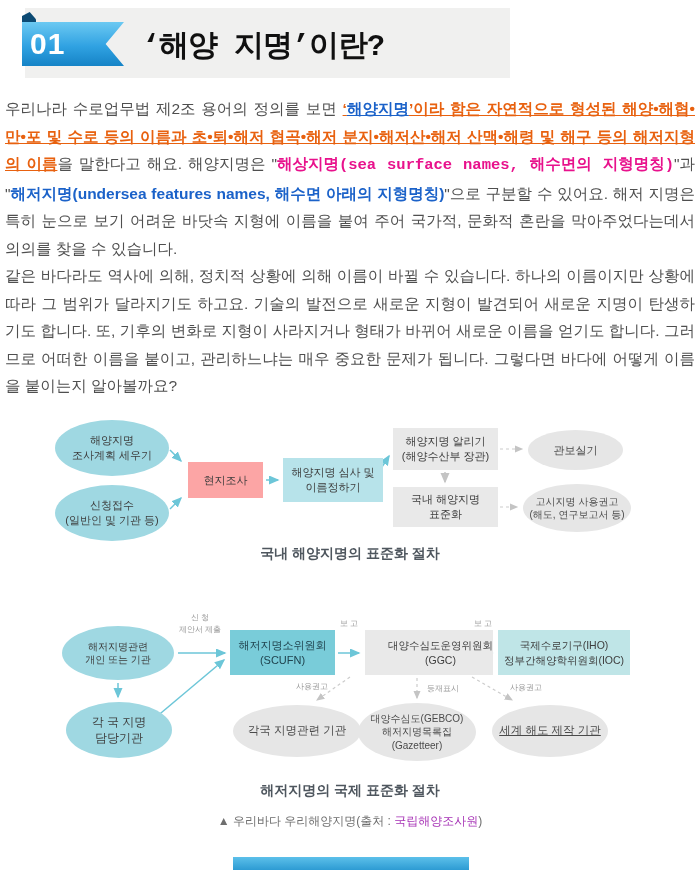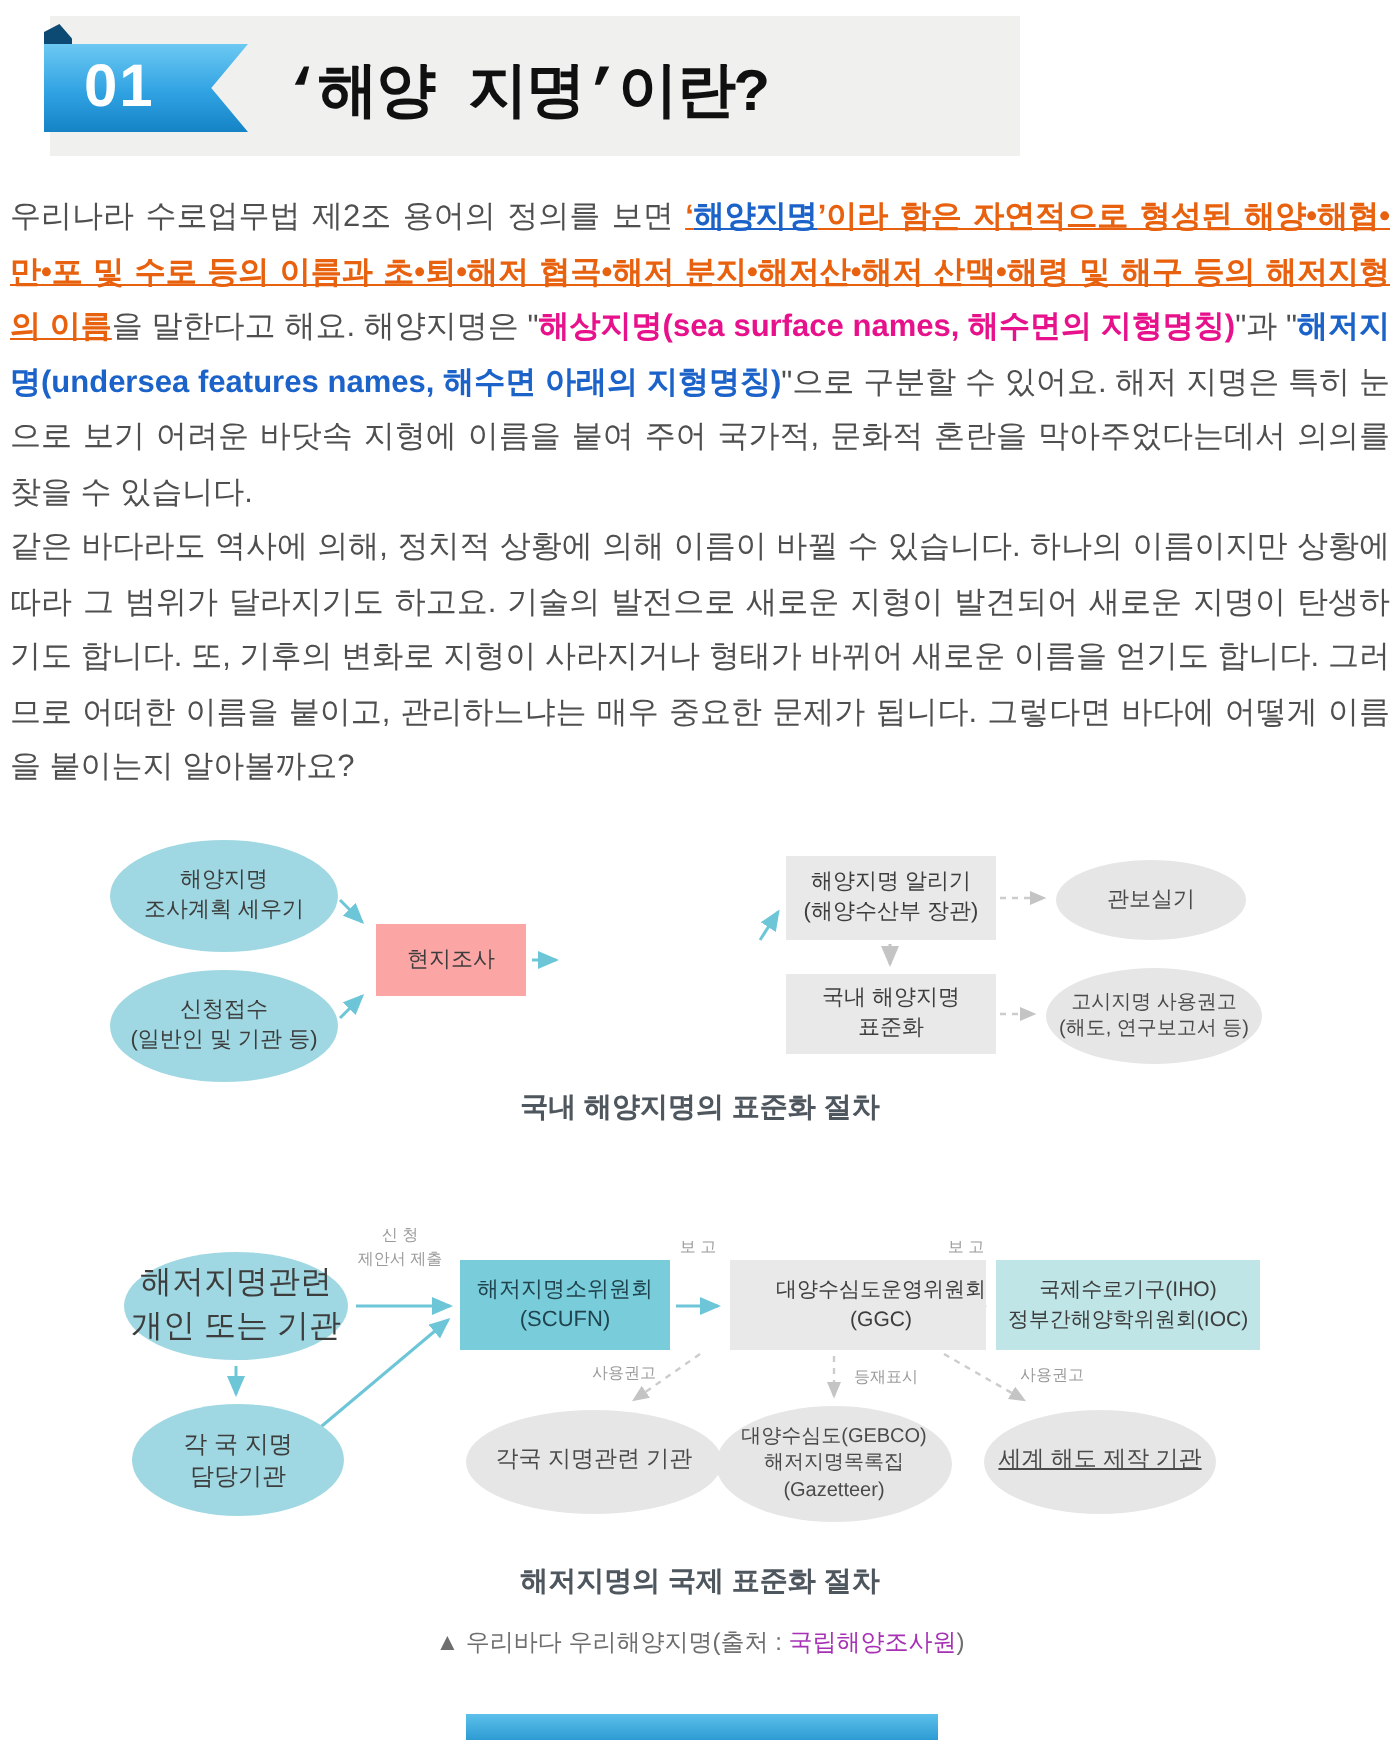--- a/index.html
+++ b/index.html
@@ -8,31 +8,31 @@
     font-family:"Liberation Sans","DejaVu Sans",sans-serif;overflow:hidden;
   }
   
   .header-bar{position:absolute;left:25px;top:8px;width:485px;height:70px;background:#f0f0ef;}
   .ribbon-fold{position:absolute;left:22px;top:12px;width:14px;height:16px;background:#0c4a73;
     clip-path:polygon(0 100%,0 25%,55% 0,100% 45%,100% 100%);z-index:1;}
   .ribbon{position:absolute;left:22px;top:22px;width:102px;height:44px;z-index:2;
     background:linear-gradient(180deg,#6cc9f2 0%,#30a2e2 55%,#1583c6 100%);
     clip-path:polygon(0 0,100% 0,82% 50%,100% 100%,0 100%);
     display:flex;align-items:center;}
-  .ribbon .num{color:#ffffff;font-size:30px;font-weight:bold;padding-left:20px;letter-spacing:1px;}
+  .ribbon .num{color:#ffffff;font-size:30px;font-weight:bold;padding-left:8px;letter-spacing:1px;}
   .page-title{position:absolute;left:142px;top:25px;font-size:30px;font-weight:bold;color:#101010;
     letter-spacing:-1px;z-index:2;font-family:Liberation Mono, monospace;}
   
   .article{position:absolute;left:5px;top:95px;width:690px;
     font-size:15.5px;line-height:27.5px;color:#4f4f4f;text-align:justify;word-break:break-all;}
   .article p{margin:0;}
   .run-orange{color:#e8610f;font-weight:bold;text-decoration:underline;}
   .run-blue-u{color:#1b62c9;font-weight:bold;text-decoration:underline;}
   .run-blue{color:#1b62c9;font-weight:bold;}
-  .run-magenta{color:#e8118c;font-weight:bold;}
+  .run-magenta{color:#e8118c;font-weight:bold;font-family:Liberation Mono, monospace;}
   
   .diagram{position:absolute;left:0;width:700px;}
   #diagram1{top:412px;height:130px;}
   #diagram2{top:610px;height:170px;}
   .diagram svg{position:absolute;left:0;top:0;}
   .node{position:absolute;display:flex;align-items:center;justify-content:center;text-align:center;
     white-space:pre-line;font-size:11px;line-height:1.35;color:#3d3d3d;font-weight:500;}
   .ellipse{border-radius:50%;}
   .c-cyan{background:#9fd8e2;}
   .c-cyanlight{background:#fca5a5;}
@@ -85,20 +85,22 @@
     <path d="M380,58 L389,44" stroke="#6cc6d8" stroke-width="1.5" fill="none" marker-end="url(#mc1)"></path>
     <path d="M500,37 L522,37" stroke="#cccccc" stroke-width="1.2" stroke-dasharray="3,3" fill="none" marker-end="url(#mg1)"></path>
     <path d="M445,60 L445,70" stroke="#c4c4c4" stroke-width="1.5" fill="none" marker-end="url(#mg1)"></path>
     <path d="M500,95 L517,95" stroke="#cccccc" stroke-width="1.2" stroke-dasharray="3,3" fill="none" marker-end="url(#mg1)"></path>
   </svg>
   <div class="node ellipse c-cyan" style="left:55px;top:8px;width:114px;height:56px;">해양지명
 조사계획 세우기</div>
   <div class="node ellipse c-cyan" style="left:55px;top:73px;width:114px;height:56px;">신청접수
 (일반인 및 기관 등)</div>
   <div class="node c-cyanlight" style="left:188px;top:50px;width:75px;height:36px;">현지조사</div>
+  <div class="node c-cyanmid" style="left:283px;top:46px;width:100px;height:44px;">해양지명 심사 및
+이름정하기</div>
   <div class="node c-gray" style="left:393px;top:16px;width:105px;height:42px;">해양지명 알리기
 (해양수산부 장관)</div>
   <div class="node ellipse c-graye" style="left:528px;top:18px;width:95px;height:40px;">관보실기</div>
   <div class="node c-gray" style="left:393px;top:75px;width:105px;height:40px;">국내 해양지명
 표준화</div>
   <div class="node ellipse c-graye" style="left:523px;top:72px;width:108px;height:48px;font-size:10px;">고시지명 사용권고
 (해도, 연구보고서 등)</div>
 </div>
 <div class="diagram-caption" id="caption1">국내 해양지명의 표준화 절차</div>
 
@@ -114,21 +116,21 @@
     </defs>
     <path d="M178,43 L225,43" stroke="#6cc6d8" stroke-width="1.5" fill="none" marker-end="url(#mc2)"></path>
     <path d="M118,73 L118,87" stroke="#6cc6d8" stroke-width="1.5" fill="none" marker-end="url(#mc2)"></path>
     <path d="M155,108 L224,50" stroke="#6cc6d8" stroke-width="1.5" fill="none" marker-end="url(#mc2)"></path>
     <path d="M338,43 L359,43" stroke="#6cc6d8" stroke-width="1.5" fill="none" marker-end="url(#mc2)"></path>
     <path d="M473,43 L492,43" stroke="#6cc6d8" stroke-width="1.5" fill="none" marker-end="url(#mc2)"></path>
     <path d="M350,67 L317,90" stroke="#cccccc" stroke-width="1.2" stroke-dasharray="3,3" fill="none" marker-end="url(#mg2)"></path>
     <path d="M417,68 L417,88" stroke="#cccccc" stroke-width="1.2" stroke-dasharray="3,3" fill="none" marker-end="url(#mg2)"></path>
     <path d="M472,67 L512,90" stroke="#cccccc" stroke-width="1.2" stroke-dasharray="3,3" fill="none" marker-end="url(#mg2)"></path>
   </svg>
-  <div class="node ellipse c-cyan" style="left:62px;top:16px;width:112px;height:54px;font-size:16px;">해저지명관련
+  <div class="node ellipse c-cyan" style="left:62px;top:16px;width:112px;height:54px;font-size:10px;">해저지명관련
 개인 또는 기관</div>
   <div class="node ellipse c-cyan" style="left:66px;top:92px;width:106px;height:56px;font-size:12px;">각 국 지명
 담당기관</div>
   <div class="node c-teal" style="left:230px;top:20px;width:105px;height:45px;">해저지명소위원회
 (SCUFN)</div>
   <div class="node c-gray" style="left:365px;top:20px;width:105px;height:45px;font-size:10.5px;padding-left:23px;">대양수심도운영위원회
 (GGC)</div>
   <div class="node c-tealight" style="left:498px;top:20px;width:132px;height:45px;font-size:10.5px;">국제수로기구(IHO)
 정부간해양학위원회(IOC)</div>
   <div class="node ellipse c-graye" style="left:358px;top:93px;width:118px;height:58px;font-size:10px;">대양수심도(GEBCO)

